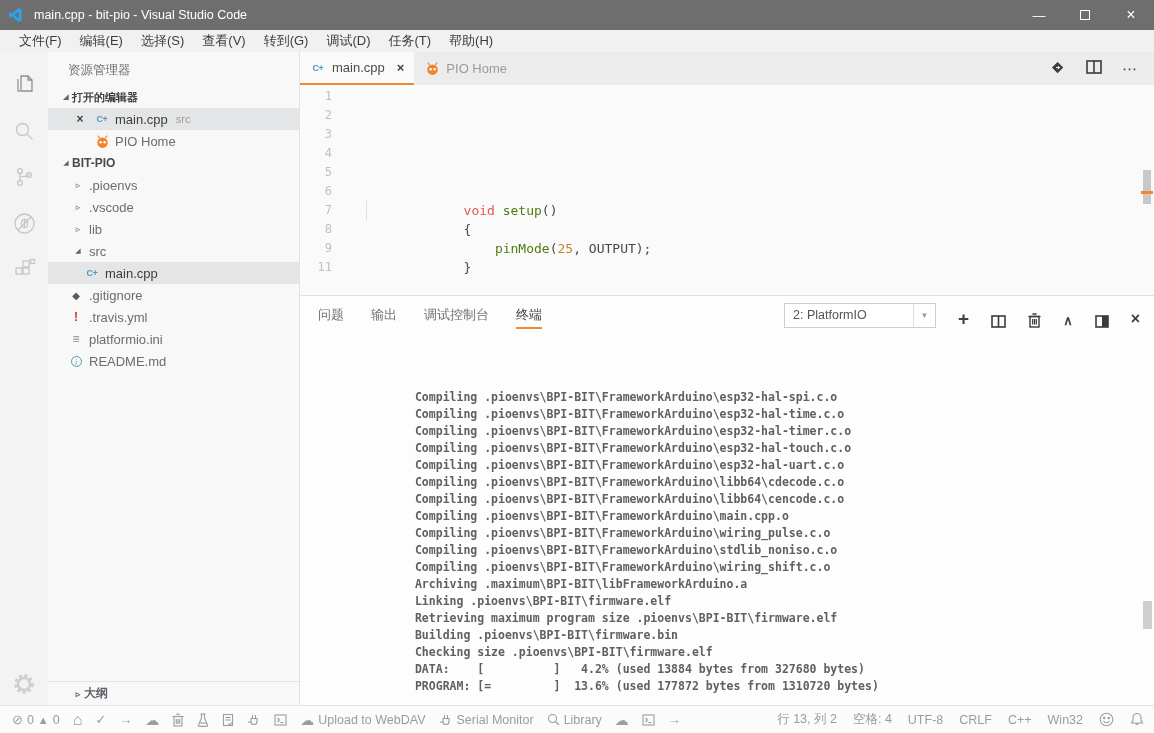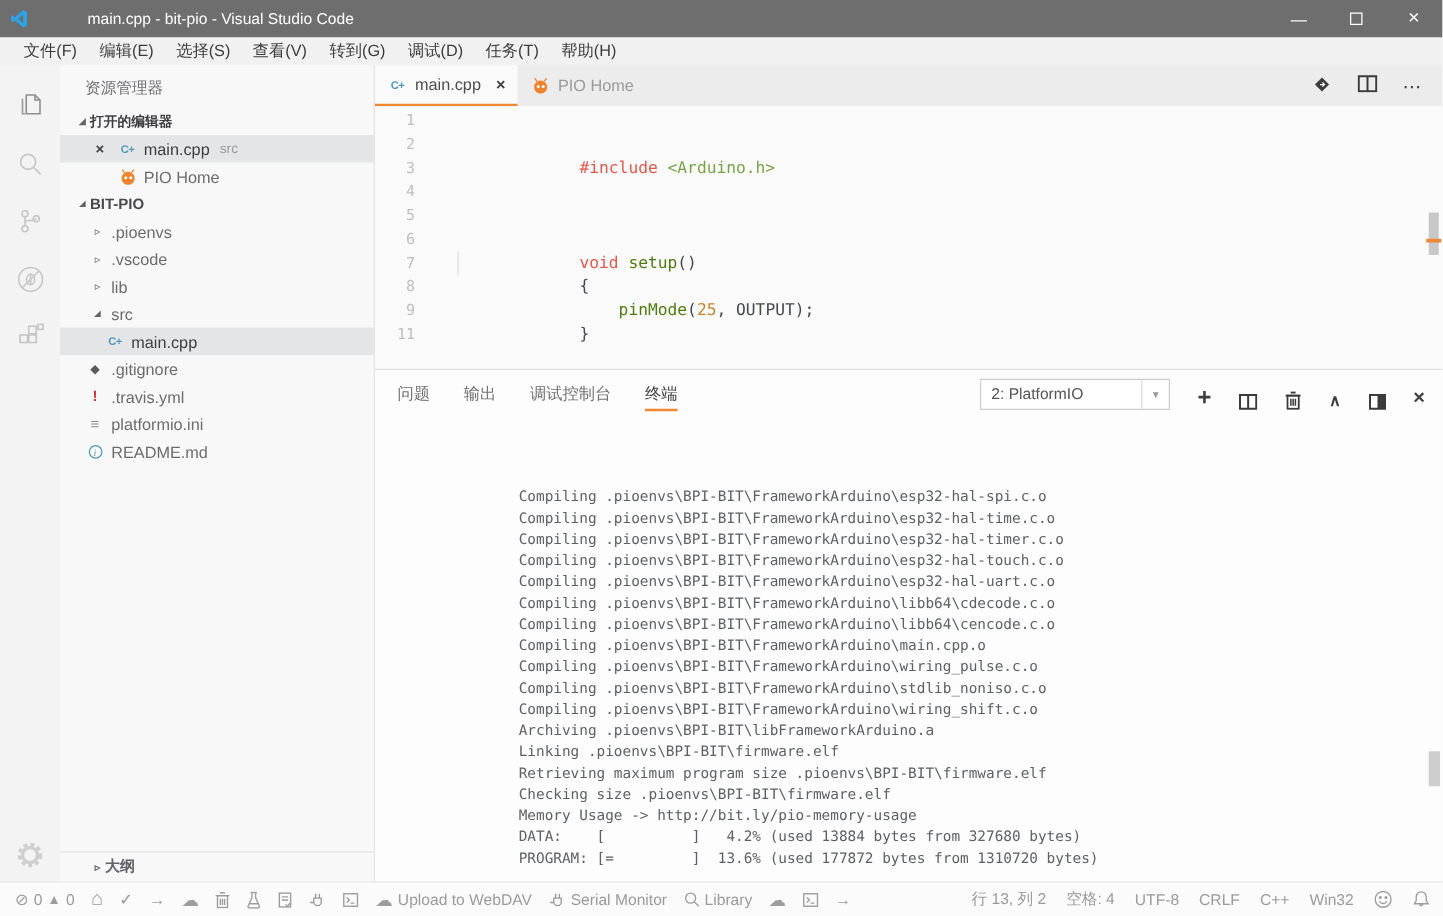--- a/index.html
+++ b/index.html
@@ -1,21 +1,21 @@
 <!DOCTYPE html>
 <html><head>
 <meta charset="utf-8">
 <style>
   * { margin:0; padding:0; box-sizing:border-box; }
   html,body { width:1154px; height:733px; overflow:hidden; }
   body { font-family:"Liberation Sans", sans-serif; font-size:13px; background:#fafafa; }
   .app { position:relative; width:1154px; height:733px; display:flex; flex-direction:column; }
 
   
-  .titlebar { height:30px; background:#6e6e6e; display:flex; align-items:center; flex:none;gap:36px; }
+  .titlebar { height:30px; background:#6e6e6e; display:flex; align-items:center; flex:none; }
   .titlebar .logo { width:18px; height:18px; margin:0 8px 0 8px; display:flex; align-items:center; }
   .titlebar .title { color:#ffffff; font-size:12.5px; }
   .win-controls { margin-left:auto; display:flex; height:30px; }
   .win-btn { width:46px; height:30px; display:flex; align-items:center; justify-content:center; color:#ffffff; font-size:13px; cursor:default; }
   .win-btn .box { width:10px; height:10px; border:1px solid #fff; display:block; }
 
   
   .menubar { height:22px; background:#f1f1f1; display:flex; align-items:center; padding-left:10px; flex:none; }
   .menu-item { color:#3c3c3c; font-size:13px; padding:0 9px; height:22px; line-height:22px; }
 
@@ -67,21 +67,21 @@
   .gutter-code { flex:1; padding-top:2px; font-family:"DejaVu Sans Mono", monospace; font-size:13px; }
   .code-line { height:19px; display:flex; white-space:pre; }
   .code-line .ln { width:40px; text-align:right; padding-right:8px; color:#bfbfbf; flex:none; font-size:12px; line-height:19px; }
   .code-line .ctext { padding-left:14px; line-height:19px; position:relative; }
   .seg[data-c="k"] { color:#e2574c; }
   .seg[data-c="s"] { color:#7aa348; }
   .seg[data-c="f"] { color:#4d7c0f; }
   .seg[data-c="n"] { color:#c9822e; }
   .seg[data-c="o"] { color:#dd8f2d; }
   .seg[data-c="p"] { color:#45494d; }
-  .seg[data-c="t"] { color:#5d6163; }
+  .seg[data-c="t"] { color:#5d6163;font-weight:bold; }
   .indent-guide { position:absolute; left:66px; top:116px; height:19px; width:1px; background:#e0e0e0; }
 
   
   .minimap { position:absolute; top:2px; right:14px; width:92px; font-family:"DejaVu Sans Mono", monospace; font-size:3px; line-height:3.4px; opacity:0.9; }
   .mm-line { white-space:pre; height:3.4px; overflow:hidden; }
 
   
   .ov-track { position:absolute; top:0; right:0; width:14px; height:210px; }
   .ov-thumb { position:absolute; left:3px; top:85px; width:8px; height:34px; background:#c8c8c8; }
   .ov-cursor { position:absolute; left:1px; top:106px; width:12px; height:3px; background:#ef8733; }
@@ -307,23 +307,20 @@
           </span>
           <span class="ellipsis">⋯</span>
         </div>
       </div>
 
       <div class="editor">
         <div class="gutter-code">
 
         <div class="code-line">
               <span class="ln">1</span>
-              <span class="ctext">
-                
-              <span class="seg" data-c="k">#include</span><span class="seg" data-c="p"> </span><span class="seg" data-c="s">&lt;Arduino.h&gt;</span></span>
             </div>
             <div class="code-line">
               <span class="ln">2</span>
               <span class="ctext">
                 
               </span>
             </div>
             <div class="code-line">
               <span class="ln">3</span>
             </div>
@@ -508,41 +505,41 @@
               <span class="seg" data-c="t">Compiling .pioenvs\BPI-BIT\FrameworkArduino\stdlib_noniso.c.o</span></span>
             </div>
             <div class="tline">
               <span>
                 
               <span class="seg" data-c="t">Compiling .pioenvs\BPI-BIT\FrameworkArduino\wiring_shift.c.o</span></span>
             </div>
             <div class="tline">
               <span>
                 
-              <span class="seg" data-c="t">Archiving .pioenvs\BPI-BIT\libFrameworkArduino.a</span></span>
+              <span class="seg" data-c="t">Archiving .maximum\BPI-BIT\libFrameworkArduino.a</span></span>
             </div>
             <div class="tline">
               <span>
                 
               <span class="seg" data-c="t">Linking .pioenvs\BPI-BIT\firmware.elf</span></span>
             </div>
             <div class="tline">
               <span>
                 
               <span class="seg" data-c="t">Retrieving maximum program size .pioenvs\BPI-BIT\firmware.elf</span></span>
             </div>
             <div class="tline">
               <span>
                 
+              <span class="seg" data-c="t">Building .pioenvs\BPI-BIT\firmware.bin</span></span>
+            </div>
+            <div class="tline">
+              <span>
+                
               <span class="seg" data-c="t">Checking size .pioenvs\BPI-BIT\firmware.elf</span></span>
-            </div>
-            <div class="tline">
-              <span>
-                
-              <span class="seg" data-c="t">Memory Usage -&gt; http://bit.ly/pio-memory-usage</span></span>
             </div>
             <div class="tline">
               <span>
                 
               <span class="seg" data-c="t">DATA:    [          ]   4.2% (used 13884 bytes from 327680 bytes)</span></span>
             </div>
             <div class="tline">
               <span>
                 
               <span class="seg" data-c="t">PROGRAM: [=         ]  13.6% (used 177872 bytes from 1310720 bytes)</span></span>

